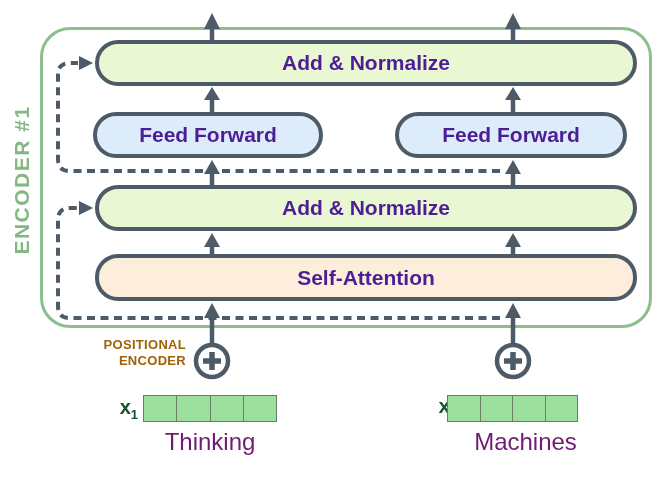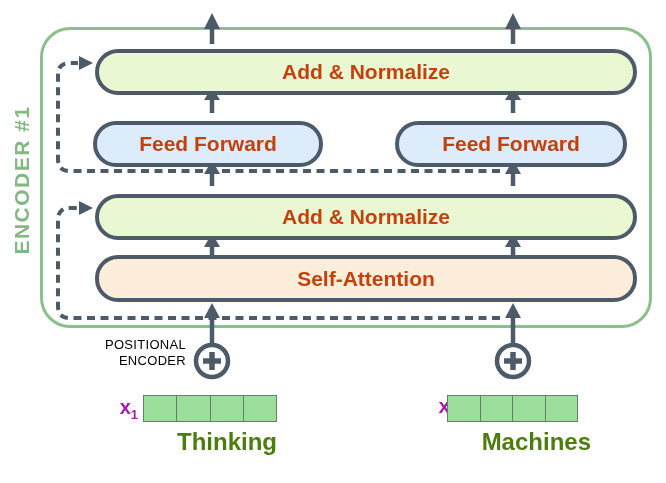--- a/index.html
+++ b/index.html
@@ -15,50 +15,50 @@
     position:absolute; left:-68px; top:168px; width:180px; height:24px;
     transform:rotate(-90deg); transform-origin:center;
     text-align:center; font-size:21px; font-weight:700; letter-spacing:1.5px;
     color:#83b883; white-space:nowrap;
   }
   .svg-layer { position:absolute; left:0; top:0; }
   .layer {
     position:absolute; box-sizing:border-box;
     border:4px solid #4d5a68; border-radius:23px;
     display:flex; align-items:center; justify-content:center;
-    font-size:21px; font-weight:600; color:#c2410c; white-space:nowrap;margin-top:9px;
+    font-size:21px; font-weight:600; color:#4c1d95; white-space:nowrap;
   }
   .fill-addnorm { background:#e9f8d3; }
   .fill-ff      { background:#ddecfb; }
   .fill-attn    { background:#fdeedc; }
   .an-top  { left:95px;  top:40px;  width:542px; height:46px; }
   .ff-left { left:93px;  top:112px; width:230px; height:46px; }
   .ff-right{ left:395px; top:112px; width:232px; height:46px; }
   .an-mid  { left:95px;  top:185px; width:542px; height:46px; }
-  .attn    { left:95px;  top:246px; width:542px; height:47px; }
+  .attn    { left:95px;  top:254px; width:542px; height:47px; }
   .pos-enc {
     position:absolute; left:80px; top:337px; width:106px;
-    text-align:right; font-size:13px; font-weight:400; color:#000000;
+    text-align:right; font-size:13px; font-weight:700; color:#a16207;
     line-height:16px; letter-spacing:0.3px;
   }
   .vector { position:absolute; height:27px; display:flex; border:1.5px solid #6a7d6a; box-sizing:border-box; background:#9cdf9c; }
   .vec-1 { left:143px; top:395px; width:134px; }
   .vec-2 { left:447px; top:395px; width:131px; }
   .cell { flex:1; background:#9cdf9c; border-right:1.5px solid #6a7d6a; }
   .cell:last-child { border-right:none; }
   .vec-label {
     position:absolute; width:38px; text-align:right;
-    font-size:20px; font-weight:700; color:#a21caf;
+    font-size:20px; font-weight:700; color:#14532d;
   }
   .vl-1 { left:100px; top:396px; }
   .vl-2 { left:420px; top:396px;font-family:Liberation Mono, monospace; }
   .vec-label sub { font-size:13px; }
   .word {
-    position:absolute; top:428px; text-align:right;
-    font-size:24px; font-weight:700; color:#4d7c0f;
+    position:absolute; top:428px; text-align:center;
+    font-size:24px; font-weight:400; color:#701a75;
   }
   .word-1 { left:143px; width:134px; }
   .word-2 { left:460px; width:131px; }
   .solid-line { stroke:#4d5a68; stroke-width:4.5; }
   .arrow-head { fill:#4d5a68; }
   .dashed-path { stroke:#4d5a68; stroke-width:4; fill:none; stroke-dasharray:8 5.5; }
   .plus-circle { fill:#ffffff; stroke:#4d5a68; stroke-width:4.5; }
   .plus-bar { stroke:#4d5a68; stroke-width:5.5; }
 </style>
 </head>

